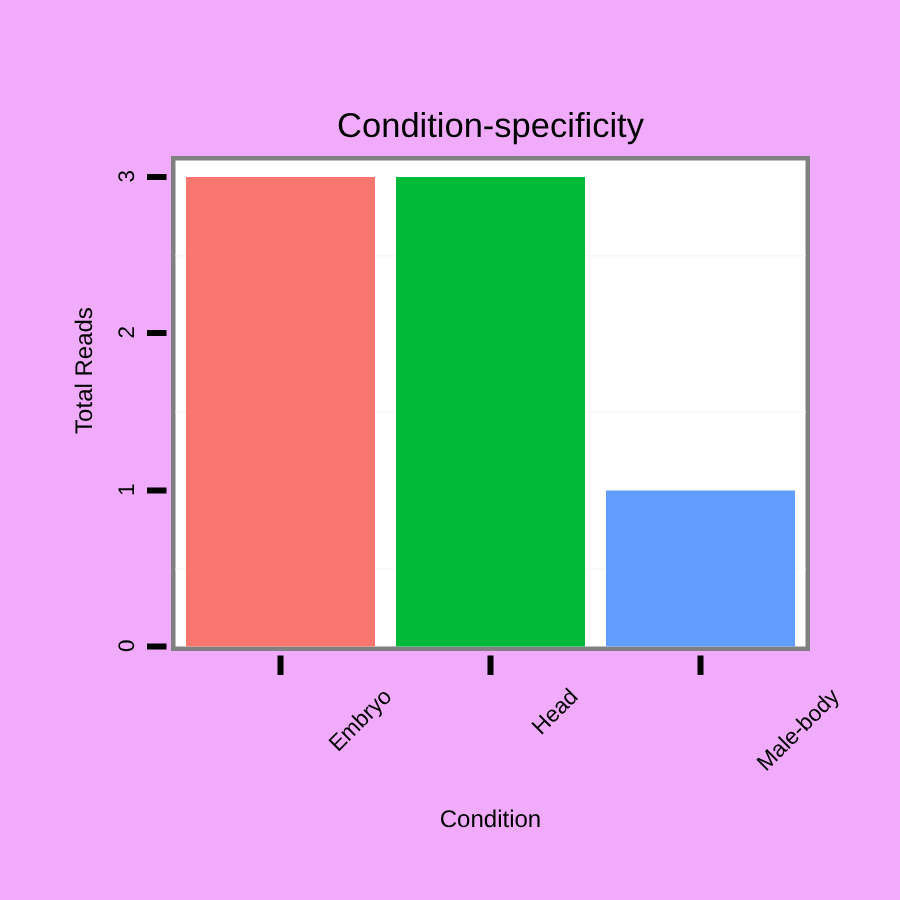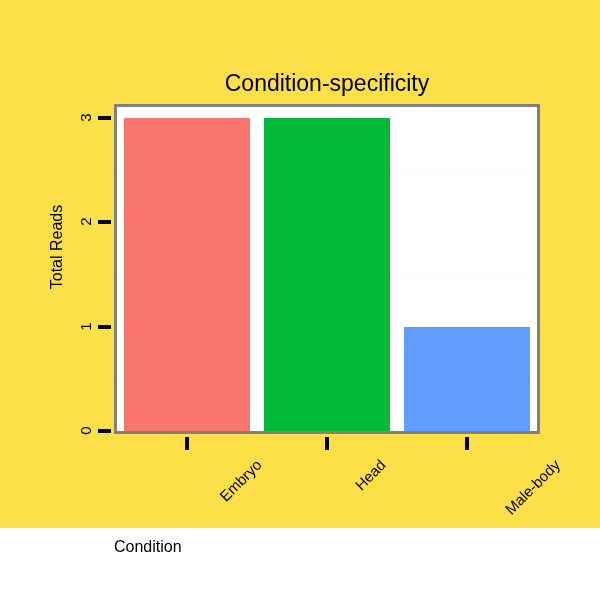--- a/index.html
+++ b/index.html
@@ -12,22 +12,22 @@
     height: 600px;
     font-family: "Liberation Sans", sans-serif;
     overflow: hidden;
     position: relative;
   }
 
   #chart-root {
     position: absolute;
     left: 0; top: 0;
     width: 600px;
-    height: 528px;
-    background: #fde047;
+    height: 600px;
+    background: #f0abfc;
   }
 
   
   .chart-title {
     position: absolute;
     left: 114px;
     top: 70px;
     width: 426px;
     text-align: center;
     font-size: 23px;
@@ -112,21 +112,21 @@
     white-space: nowrap;
     transform: rotate(-45deg);
     transform-origin: right top;
     text-align: right;
   }
   .x-axis-title {
     position: absolute;
     left: 114px;
     top: 538px;
     width: 426px;
-    text-align: left;
+    text-align: center;
     font-size: 16px;
     color: #000000;
     white-space: nowrap;
   }
 </style>
 </head>
 <body>
 
 <div id="chart-root">
 

